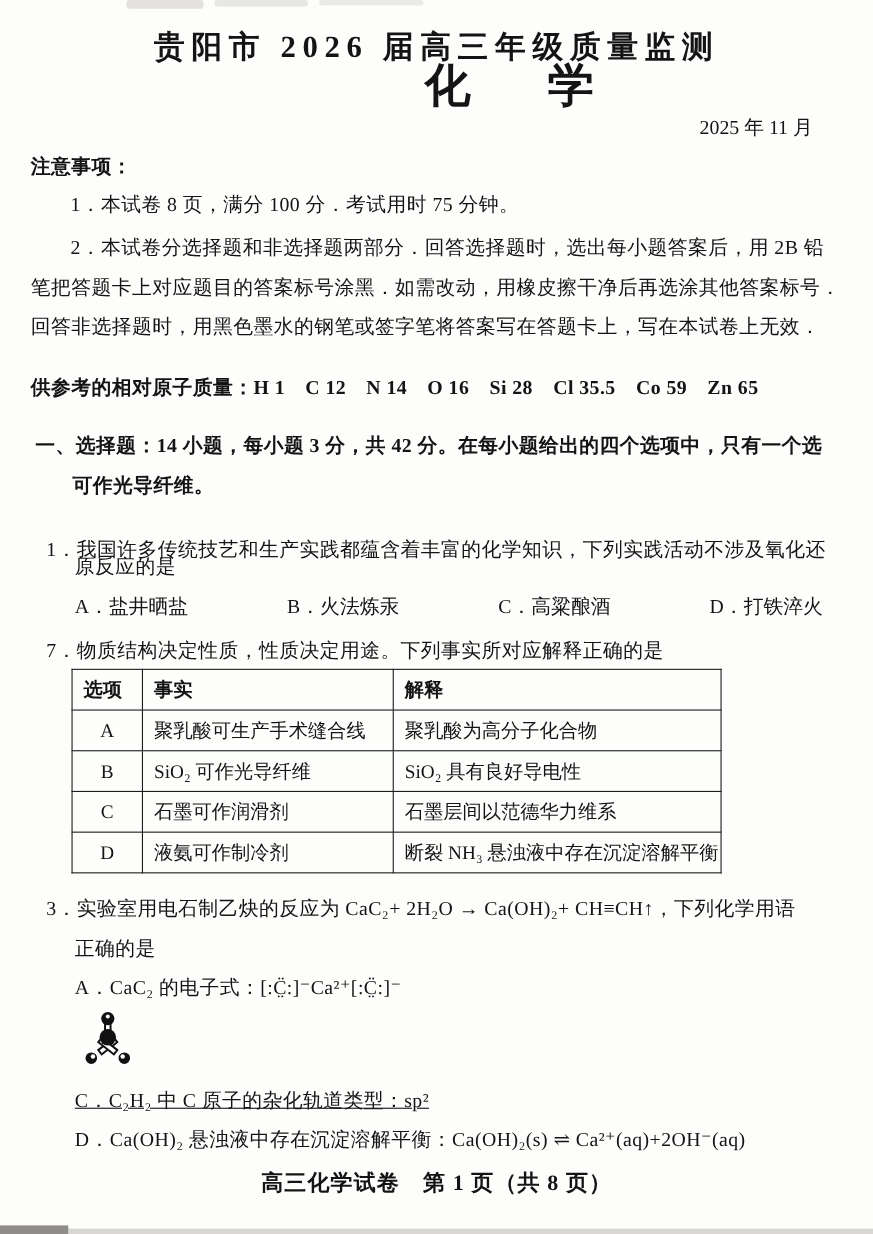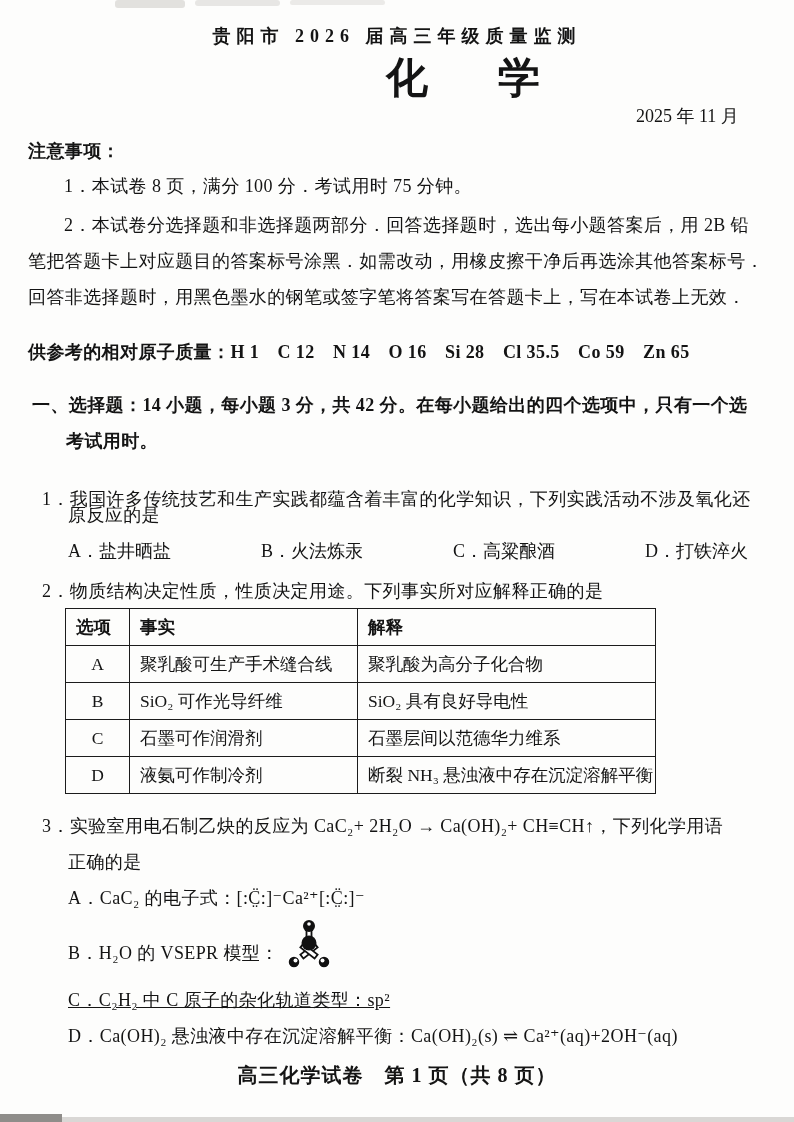--- a/index.html
+++ b/index.html
@@ -7,21 +7,21 @@
   body {
     position: relative;
     background: #fdfdfc;
     font-family: "Liberation Serif", "DejaVu Serif", serif;
     color: #141414;
     overflow: hidden;
   }
   .abs { position: absolute; }
   .t-line { font-size: 18px; letter-spacing: 0.4px; white-space: nowrap; }
   .bold { font-weight: bold; }
-  .title1 { font-size: 18px; font-weight: bold; letter-spacing: 6px; white-space: nowrap; }
+  .title1 { font-size: 28px; font-weight: bold; letter-spacing: 6px; white-space: nowrap; }
   .title2 { font-size: 42px; font-weight: bold; letter-spacing: 14px; white-space: nowrap; margin-left: 48px; }
   .date { font-size: 18px; white-space: nowrap; }
   .options-row { display: flex; gap: 90px; font-size: 18px; white-space: nowrap; }
   table.q2 { border-collapse: collapse; table-layout: fixed; width: 590px; }
   table.q2 td {
     border: 1.6px solid #1c1c1c;
     height: 37px;
     font-size: 17.5px;
     padding: 0 10px;
     white-space: nowrap;
@@ -48,32 +48,32 @@
 
 <div class="abs t-line bold" style="top:139px;left:28px;">注意事项：</div>
 <div class="abs t-line" style="top:174px;left:64px;">1．本试卷 8 页，满分 100 分．考试用时 75 分钟。</div>
 <div class="abs t-line" style="top:213px;left:64px;">2．本试卷分选择题和非选择题两部分．回答选择题时，选出每小题答案后，用 2B 铅</div>
 <div class="abs t-line" style="top:249px;left:28px;">笔把答题卡上对应题目的答案标号涂黑．如需改动，用橡皮擦干净后再选涂其他答案标号．</div>
 <div class="abs t-line" style="top:285px;left:28px;">回答非选择题时，用黑色墨水的钢笔或签字笔将答案写在答题卡上，写在本试卷上无效．</div>
 
 <div class="abs t-line bold" style="top:340px;left:28px;">供参考的相对原子质量：H 1　C 12　N 14　O 16　Si 28　Cl 35.5　Co 59　Zn 65</div>
 
 <div class="abs t-line bold" style="top:393px;left:32px;">一、选择题：14 小题，每小题 3 分，共 42 分。在每小题给出的四个选项中，只有一个选</div>
-<div class="abs t-line bold" style="top:429px;left:66px;">考试用时。</div>
+<div class="abs t-line bold" style="top:429px;left:66px;">可作光导纤维。</div>
 
 <div class="abs t-line" style="top:467px;left:42px;margin-top:20px;">1．我国许多传统技艺和生产实践都蕴含着丰富的化学知识，下列实践活动不涉及氧化还</div>
 <div class="abs t-line" style="top:503px;left:68px;">原反应的是</div>
 <div class="abs options-row" style="top:539px;left:68px;">
   <span>A．盐井晒盐</span>
   <span>B．火法炼汞</span>
   <span>C．高粱酿酒</span>
   <span>D．打铁淬火</span>
 </div>
 
-<div class="abs t-line" style="top:579px;left:42px;">2．物质结构决定性质，性质决定用途。下列事实所对应解释正确的是</div>
+<div class="abs t-line" style="top:579px;left:42px;">7．物质结构决定性质，性质决定用途。下列事实所对应解释正确的是</div>
 <table class="q2 abs" style="top:608px;left:65px;">
   <colgroup>
       <col style="width:64px">
       <col style="width:228px">
       <col style="width:298px">
     </colgroup>
   <tbody>
       <tr class="hdr">
     <td>选项</td>
     <td>事实</td>
@@ -99,21 +99,21 @@
     <td>液氨可作制冷剂</td>
     <td>断裂 NH₃ 悬浊液中存在沉淀溶解平衡</td>
   </tr>
 </tbody>
   </table>
 
 <div class="abs t-line" style="top:814px;left:42px;">3．实验室用电石制乙炔的反应为 CaC₂+ 2H₂O → Ca(OH)₂+ CH≡CH↑，下列化学用语</div>
 <div class="abs t-line" style="top:850px;left:68px;">正确的是</div>
 <div class="abs t-line" style="top:886px;left:68px;">A．CaC₂ 的电子式：[:C̤̈:]⁻Ca²⁺[:C̤̈:]⁻</div>
 <div class="abs t-line" style="top:932px;left:68px;">
-  <span>B．H₂O 的 VSEPR 模型：</span><span class="vsepr"><svg width="48" height="54" viewBox="0 0 48 54" xmlns="http://www.w3.org/2000/svg">
+  <span class="vsepr"><svg width="48" height="54" viewBox="0 0 48 54" xmlns="http://www.w3.org/2000/svg">
       <g stroke="#111" stroke-width="1.8" fill="#fff">
         <rect x="21.5" y="8" width="5" height="16" transform="rotate(0 24 16)"></rect>
         <rect x="21.5" y="24" width="5" height="18" transform="rotate(52 24 33)"></rect>
         <rect x="21.5" y="24" width="5" height="18" transform="rotate(-52 24 33)"></rect>
       </g>
       <circle cx="24" cy="8" r="6" fill="#111"></circle>
       <circle cx="24" cy="25" r="7.5" fill="#111"></circle>
       <circle cx="9" cy="44" r="6" fill="#111" stroke="#fff" stroke-width="1.5"></circle>
       <circle cx="39" cy="44" r="6" fill="#111" stroke="#fff" stroke-width="1.5"></circle>
       <circle cx="10.5" cy="42.5" r="2" fill="#fff"></circle>

